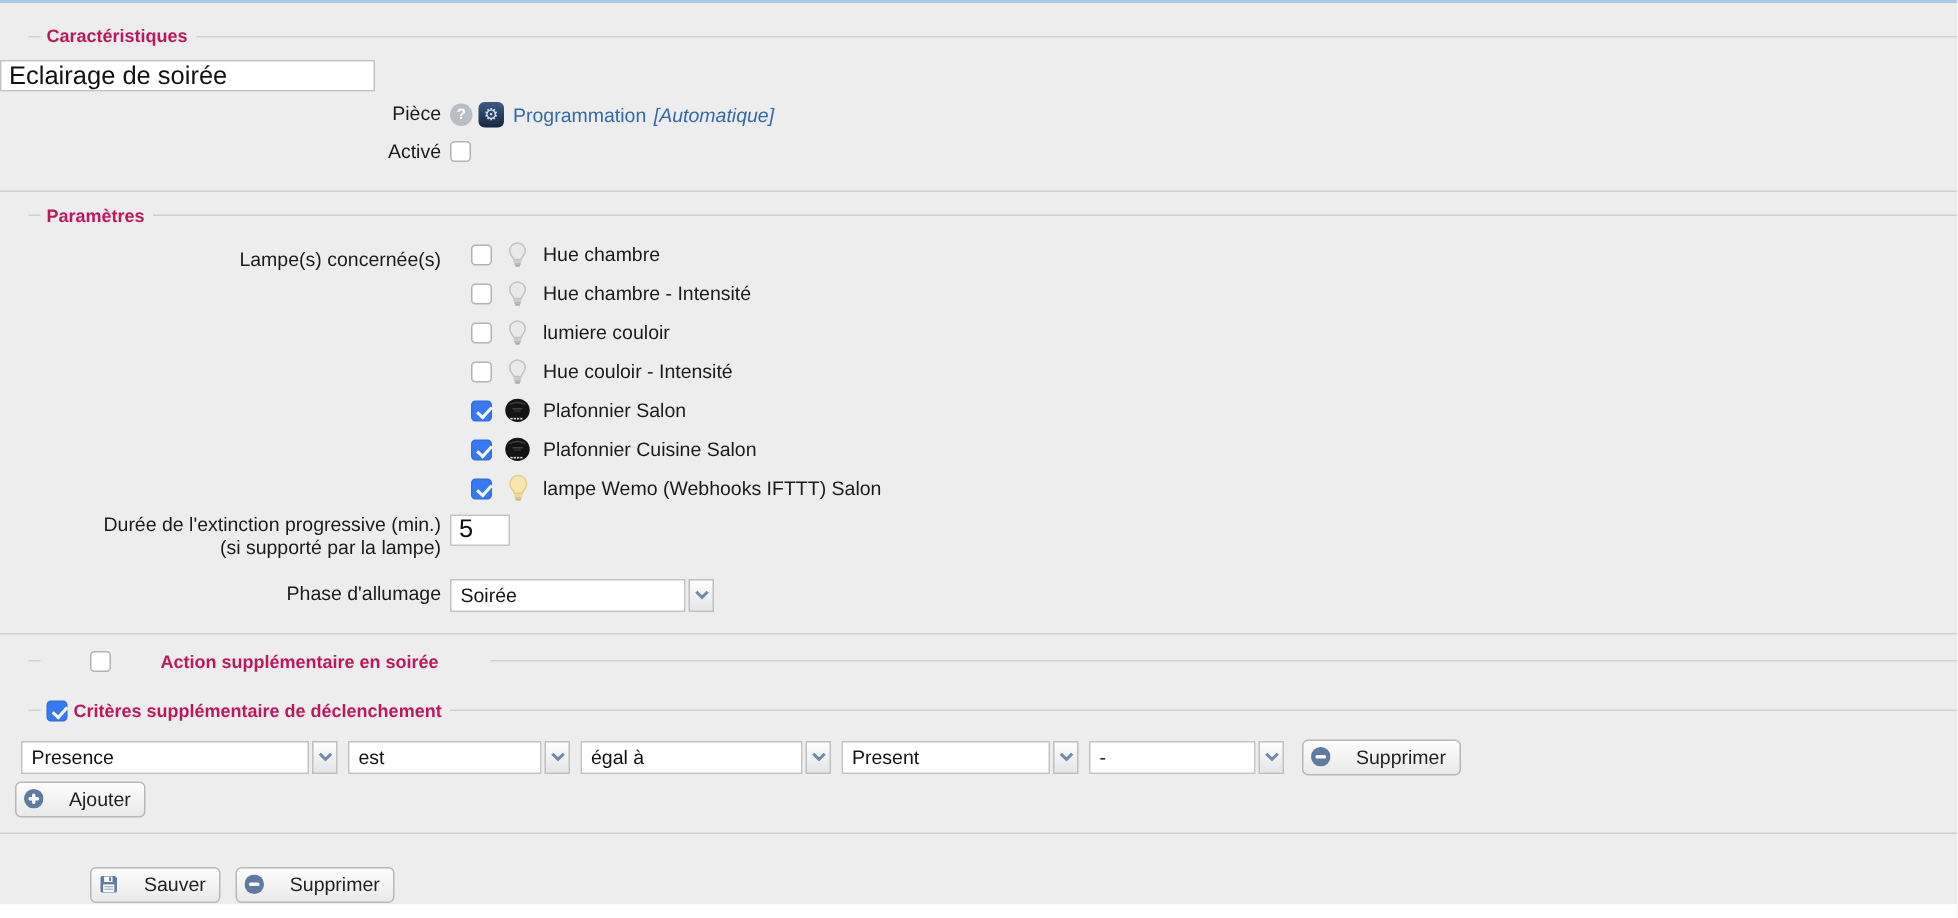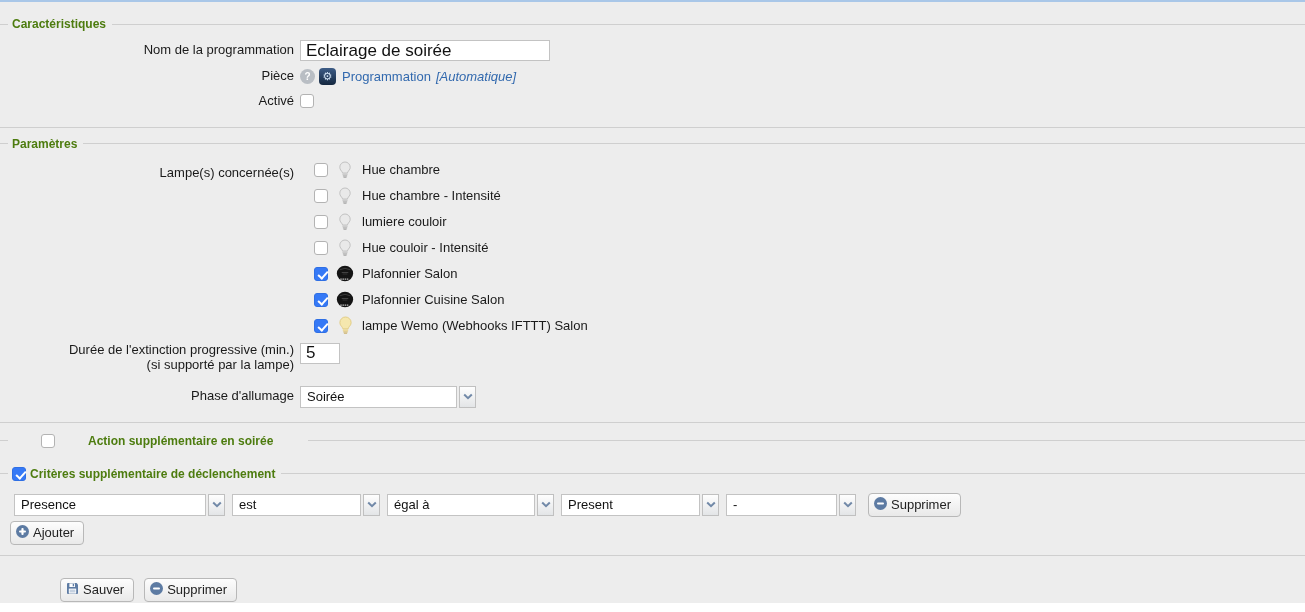--- a/index.html
+++ b/index.html
@@ -1,21 +1,21 @@
 <!DOCTYPE html>
 <html><head>
 <meta charset="utf-8">
 <style>
   * { box-sizing: border-box; margin: 0; padding: 0; }
   html,body { background:#ffffff; }
   body { font-family:"Liberation Sans", sans-serif; font-size:13px; color:#1a1a1a; width:1305px; }
   .page { width:1305px; height:603px; background:#ededed; border-top:2px solid #a9c7e8; overflow:hidden; }
 
   
-  .legend-row { display:flex; align-items:center; color:#4d7c0f; font-weight:bold; font-size:12px; }
+  .legend-row { display:flex; align-items:center; color:#be185d; font-weight:bold; font-size:12px;padding-left:19px; }
   .legend-row::before { content:""; width:8px; border-top:1px solid #cfcfcf; }
   .legend-row::after { content:""; flex:1; border-top:1px solid #cfcfcf; }
   .legend-row .legend-text { padding:0 6px 0 4px; white-space:nowrap; }
   .legend-row .cb { margin-left:4px; }
 
   .hr { border-top:1px solid #cfcfcf; height:0; }
 
   .form-row { display:flex; align-items:center; }
   .label-col { width:300px; text-align:right; flex:none; padding-right:6px; line-height:1.15; }
 
@@ -33,36 +33,35 @@
 
   .icon-help { display:inline-flex; width:15px; height:15px; border-radius:50%; background:#b9bec4; color:#fff; font-size:10px; font-weight:bold; align-items:center; justify-content:center; flex:none; }
   .icon-room { display:inline-flex; width:17px; height:17px; border-radius:4px; background:linear-gradient(#3d5c86,#14273f); color:#cfe0f2; font-size:11px; align-items:center; justify-content:center; flex:none; }
 
   a.link { color:#3269ae; text-decoration:none; }
   .link-suffix { color:#3269ae; font-style:italic; }
 
   .lamp-row { display:flex; align-items:center; height:26px; padding-left:314px; gap:8px; }
   .lamp-icon { width:18px; height:19px; display:inline-flex; align-items:center; justify-content:center; flex:none; }
 
-  button.ui-btn { display:inline-flex; gap:4px; border:1px solid #b8b8b8; border-radius:4px; background:linear-gradient(#fdfdfd,#e9e9e9); font-family:"Liberation Sans",sans-serif; font-size:13px; color:#222; padding:3px 9px 3px 5px; cursor:pointer; height:24px; }
+  button.ui-btn { display:inline-flex; align-items:center; gap:17px; border:1px solid #b8b8b8; border-radius:4px; background:linear-gradient(#fdfdfd,#e9e9e9); font-family:"Liberation Sans",sans-serif; font-size:13px; color:#222; padding:3px 9px 3px 5px; cursor:pointer; height:24px; }
   .round-icon { width:13px; height:13px; flex:none; }
 
   .criteria-row { display:flex; align-items:center; margin-left:14px; gap:7px; }
 </style>
 </head>
 <body>
 
 <div class="page">
 
   <div class="legend-row" style="padding-top:15px;">
     <span class="legend-text">Caractéristiques</span>
   </div>
 
   <div class="form-row" style="margin-top:9px;">
-    <div class="label-col">Nom de la programmation</div>
     <input class="text" style="width: 250px;" value="Eclairage de soirée">
   </div>
 
   <div class="form-row" style="margin-top:7px;">
     <div class="label-col">Pièce</div>
     <span class="icon-help">?</span>
     <span class="icon-room" style="margin-left:4px;">⚙</span>
     <a class="link" href="#" style="margin-left:6px;">Programmation</a>
     <span class="link-suffix" style="margin-left:5px;">[Automatique]</span>
   </div>

